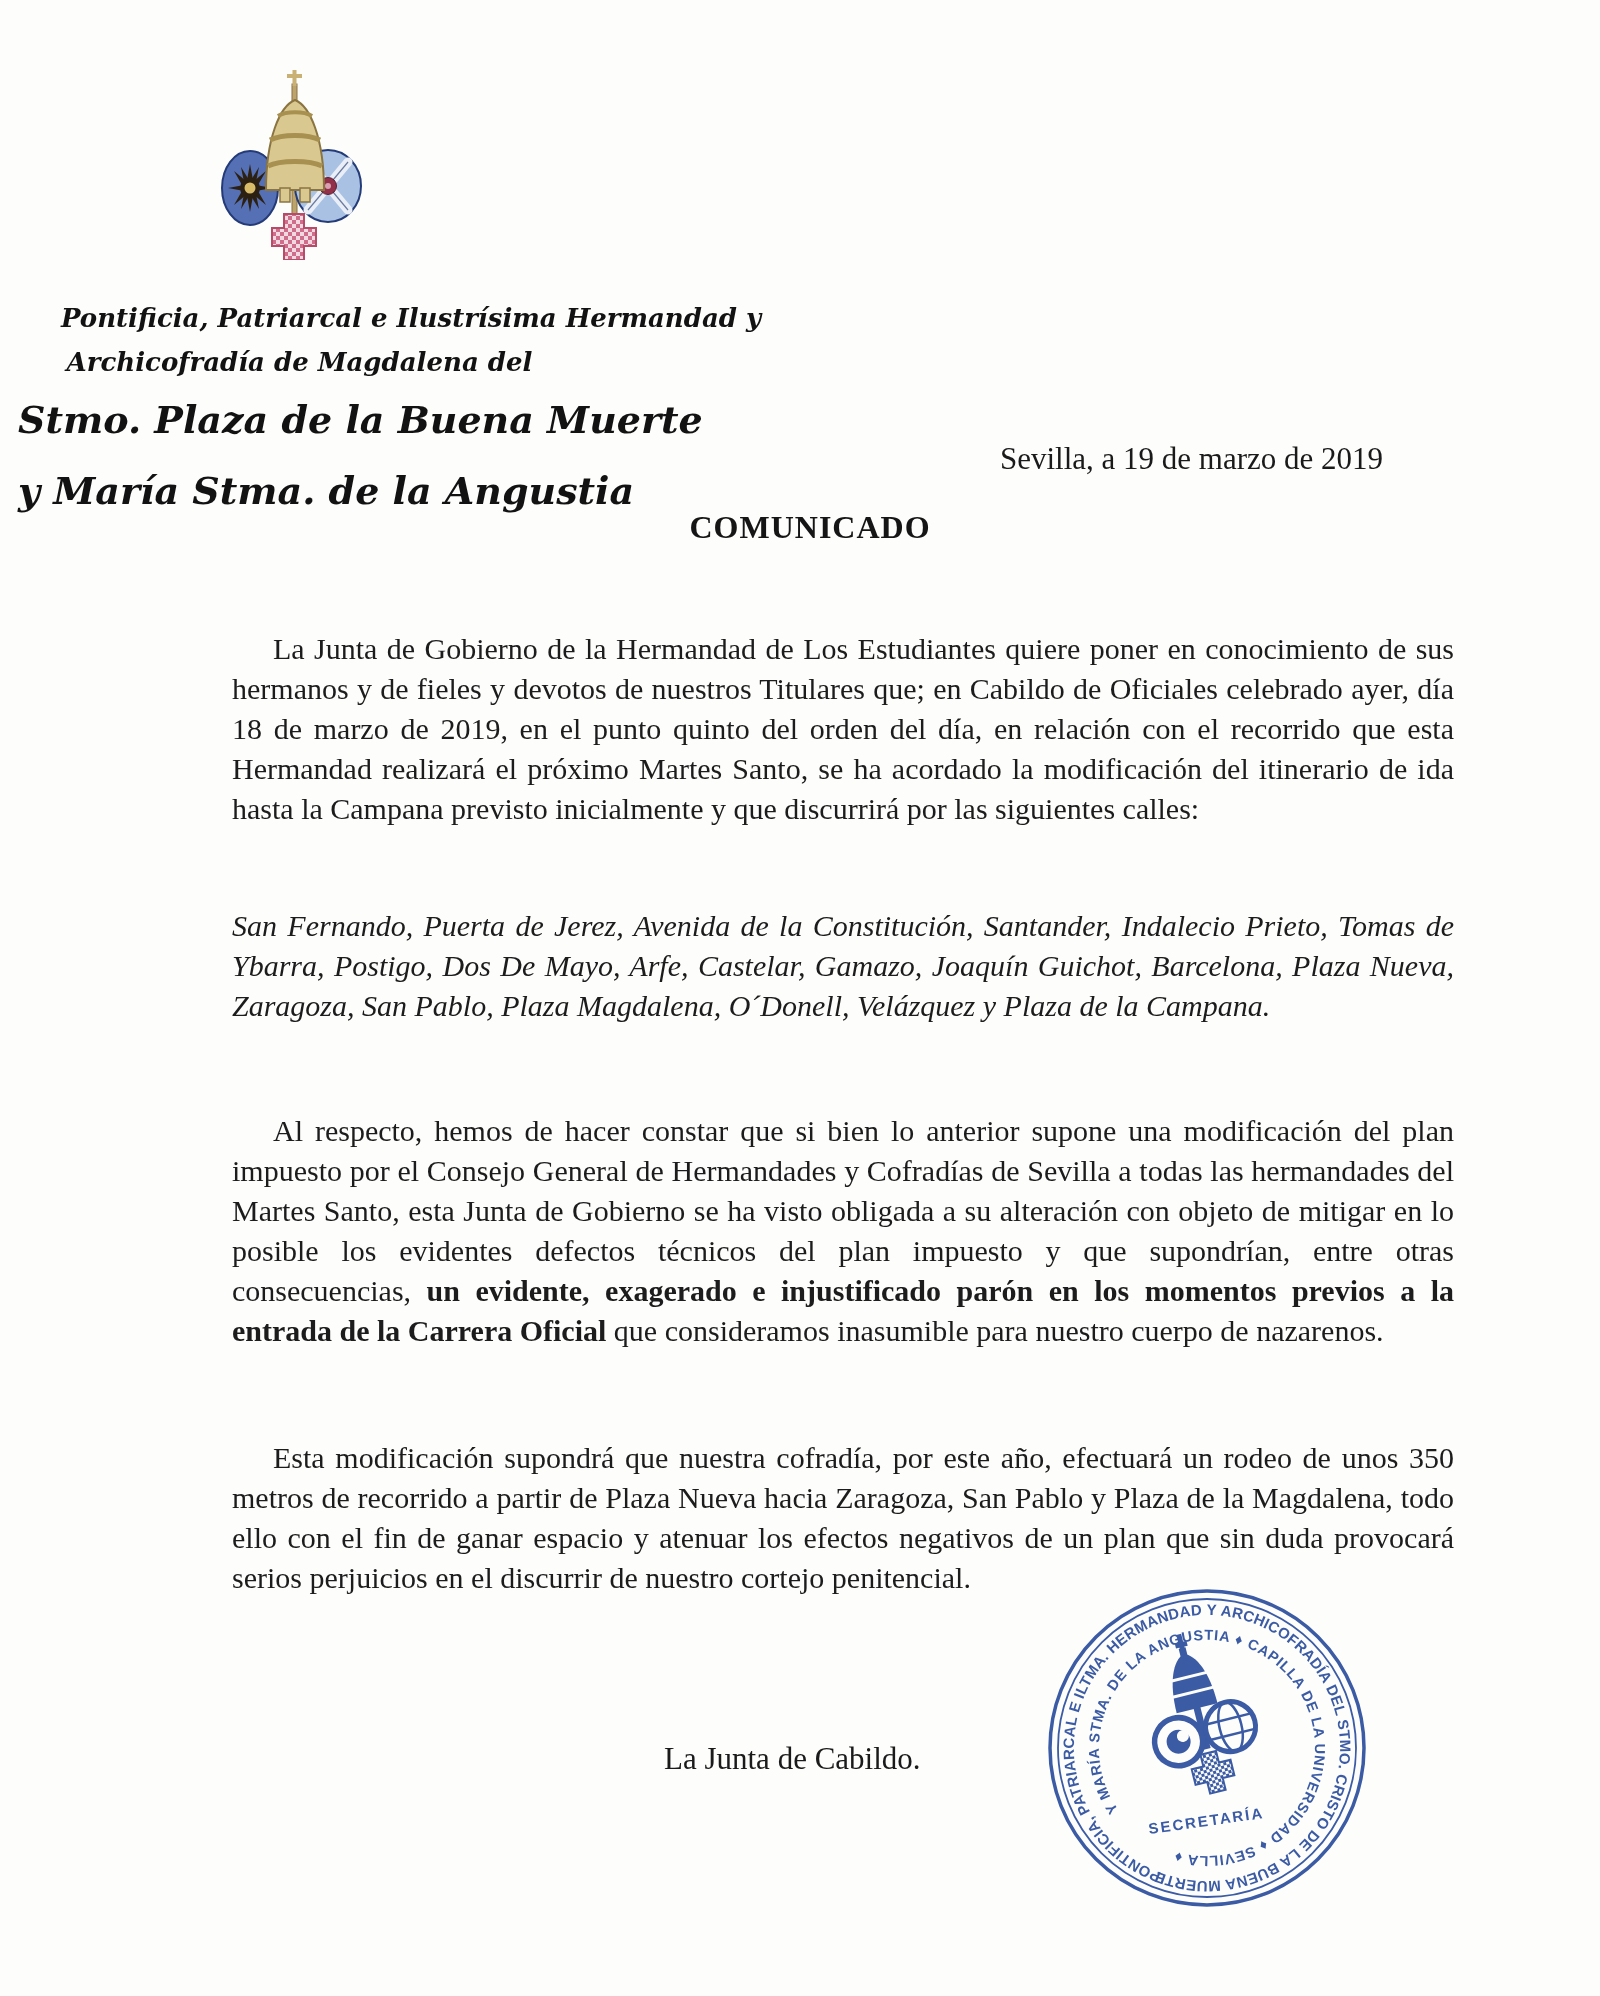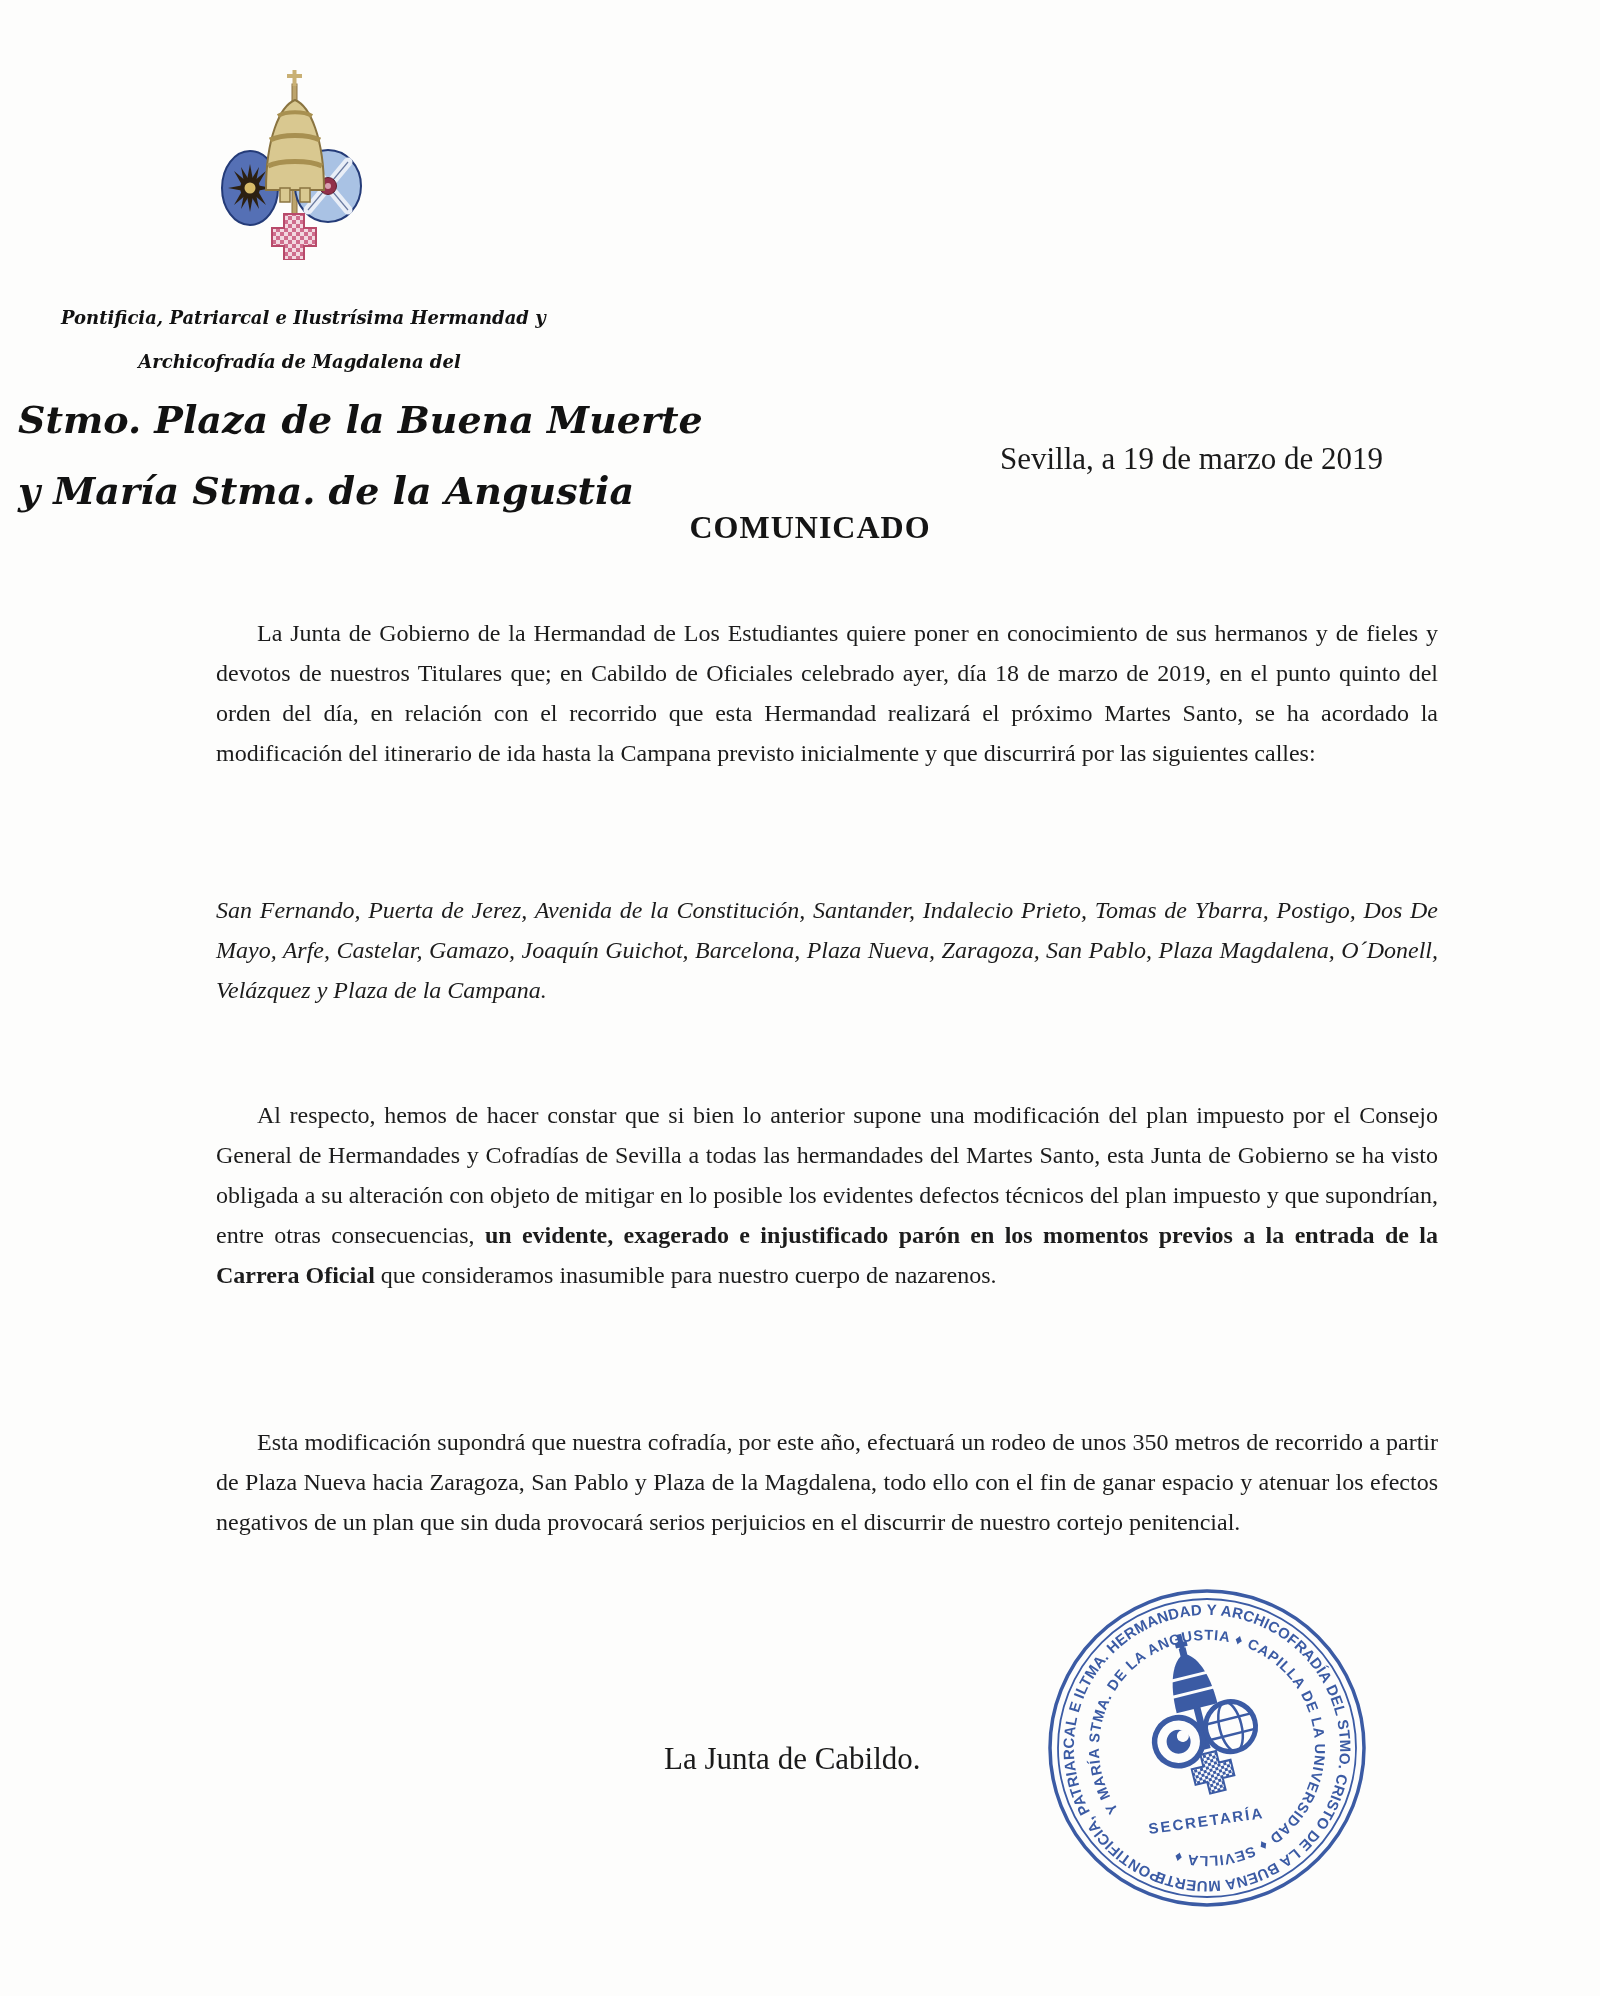--- a/index.html
+++ b/index.html
@@ -8,33 +8,33 @@
     background:#fdfdfc;color:#1c1c1c;overflow:hidden;
     font-family:"Liberation Serif",serif;
   }
   
   .coat{position:absolute;left:220px;top:68px;width:150px;height:192px;}
   
   .org{
     position:absolute;left:18px;top:296px;width:520px;text-align:center;
     font-family:"DejaVu Serif",serif;font-style:italic;font-weight:bold;color:#121212;
   }
-  .org-s{font-size:18px;line-height:44px;white-space:nowrap;margin-left:43px;}
+  .org-s{font-size:26px;line-height:44px;white-space:nowrap;margin-left:43px;}
   .org-l{font-size:38px;line-height:71px;white-space:nowrap;}
   .dateline{
     position:absolute;top:441px;left:1000px;width:440px;text-align:left;
     font-size:31px;color:#1a1a1a;
   }
   .title{
     position:absolute;top:509px;left:220px;width:1180px;margin:0;text-align:center;
     font-size:32px;font-weight:bold;letter-spacing:1px;color:#151515;
   }
   .para{
-    position:absolute;left:216px;width:1222px;margin:0;
-    font-size:24px;line-height:40px;text-align:justify;color:#1c1c1c;
+    position:absolute;left:216px;width:1222px;margin:16px;
+    font-size:30px;line-height:40px;text-align:justify;color:#1c1c1c;
   }
   .para.indent{text-indent:41px;}
   .para.italic{font-style:italic;}
   .para .b{font-weight:bold;}
   .signature{position:absolute;left:664px;top:1741px;font-size:31px;color:#1a1a1a;}
   .seal{position:absolute;left:1042px;top:1583px;width:330px;height:330px;opacity:.93;}
   .seal text{font-family:"Liberation Sans",sans-serif;font-weight:bold;}
 </style>
 </head>
 <body>

